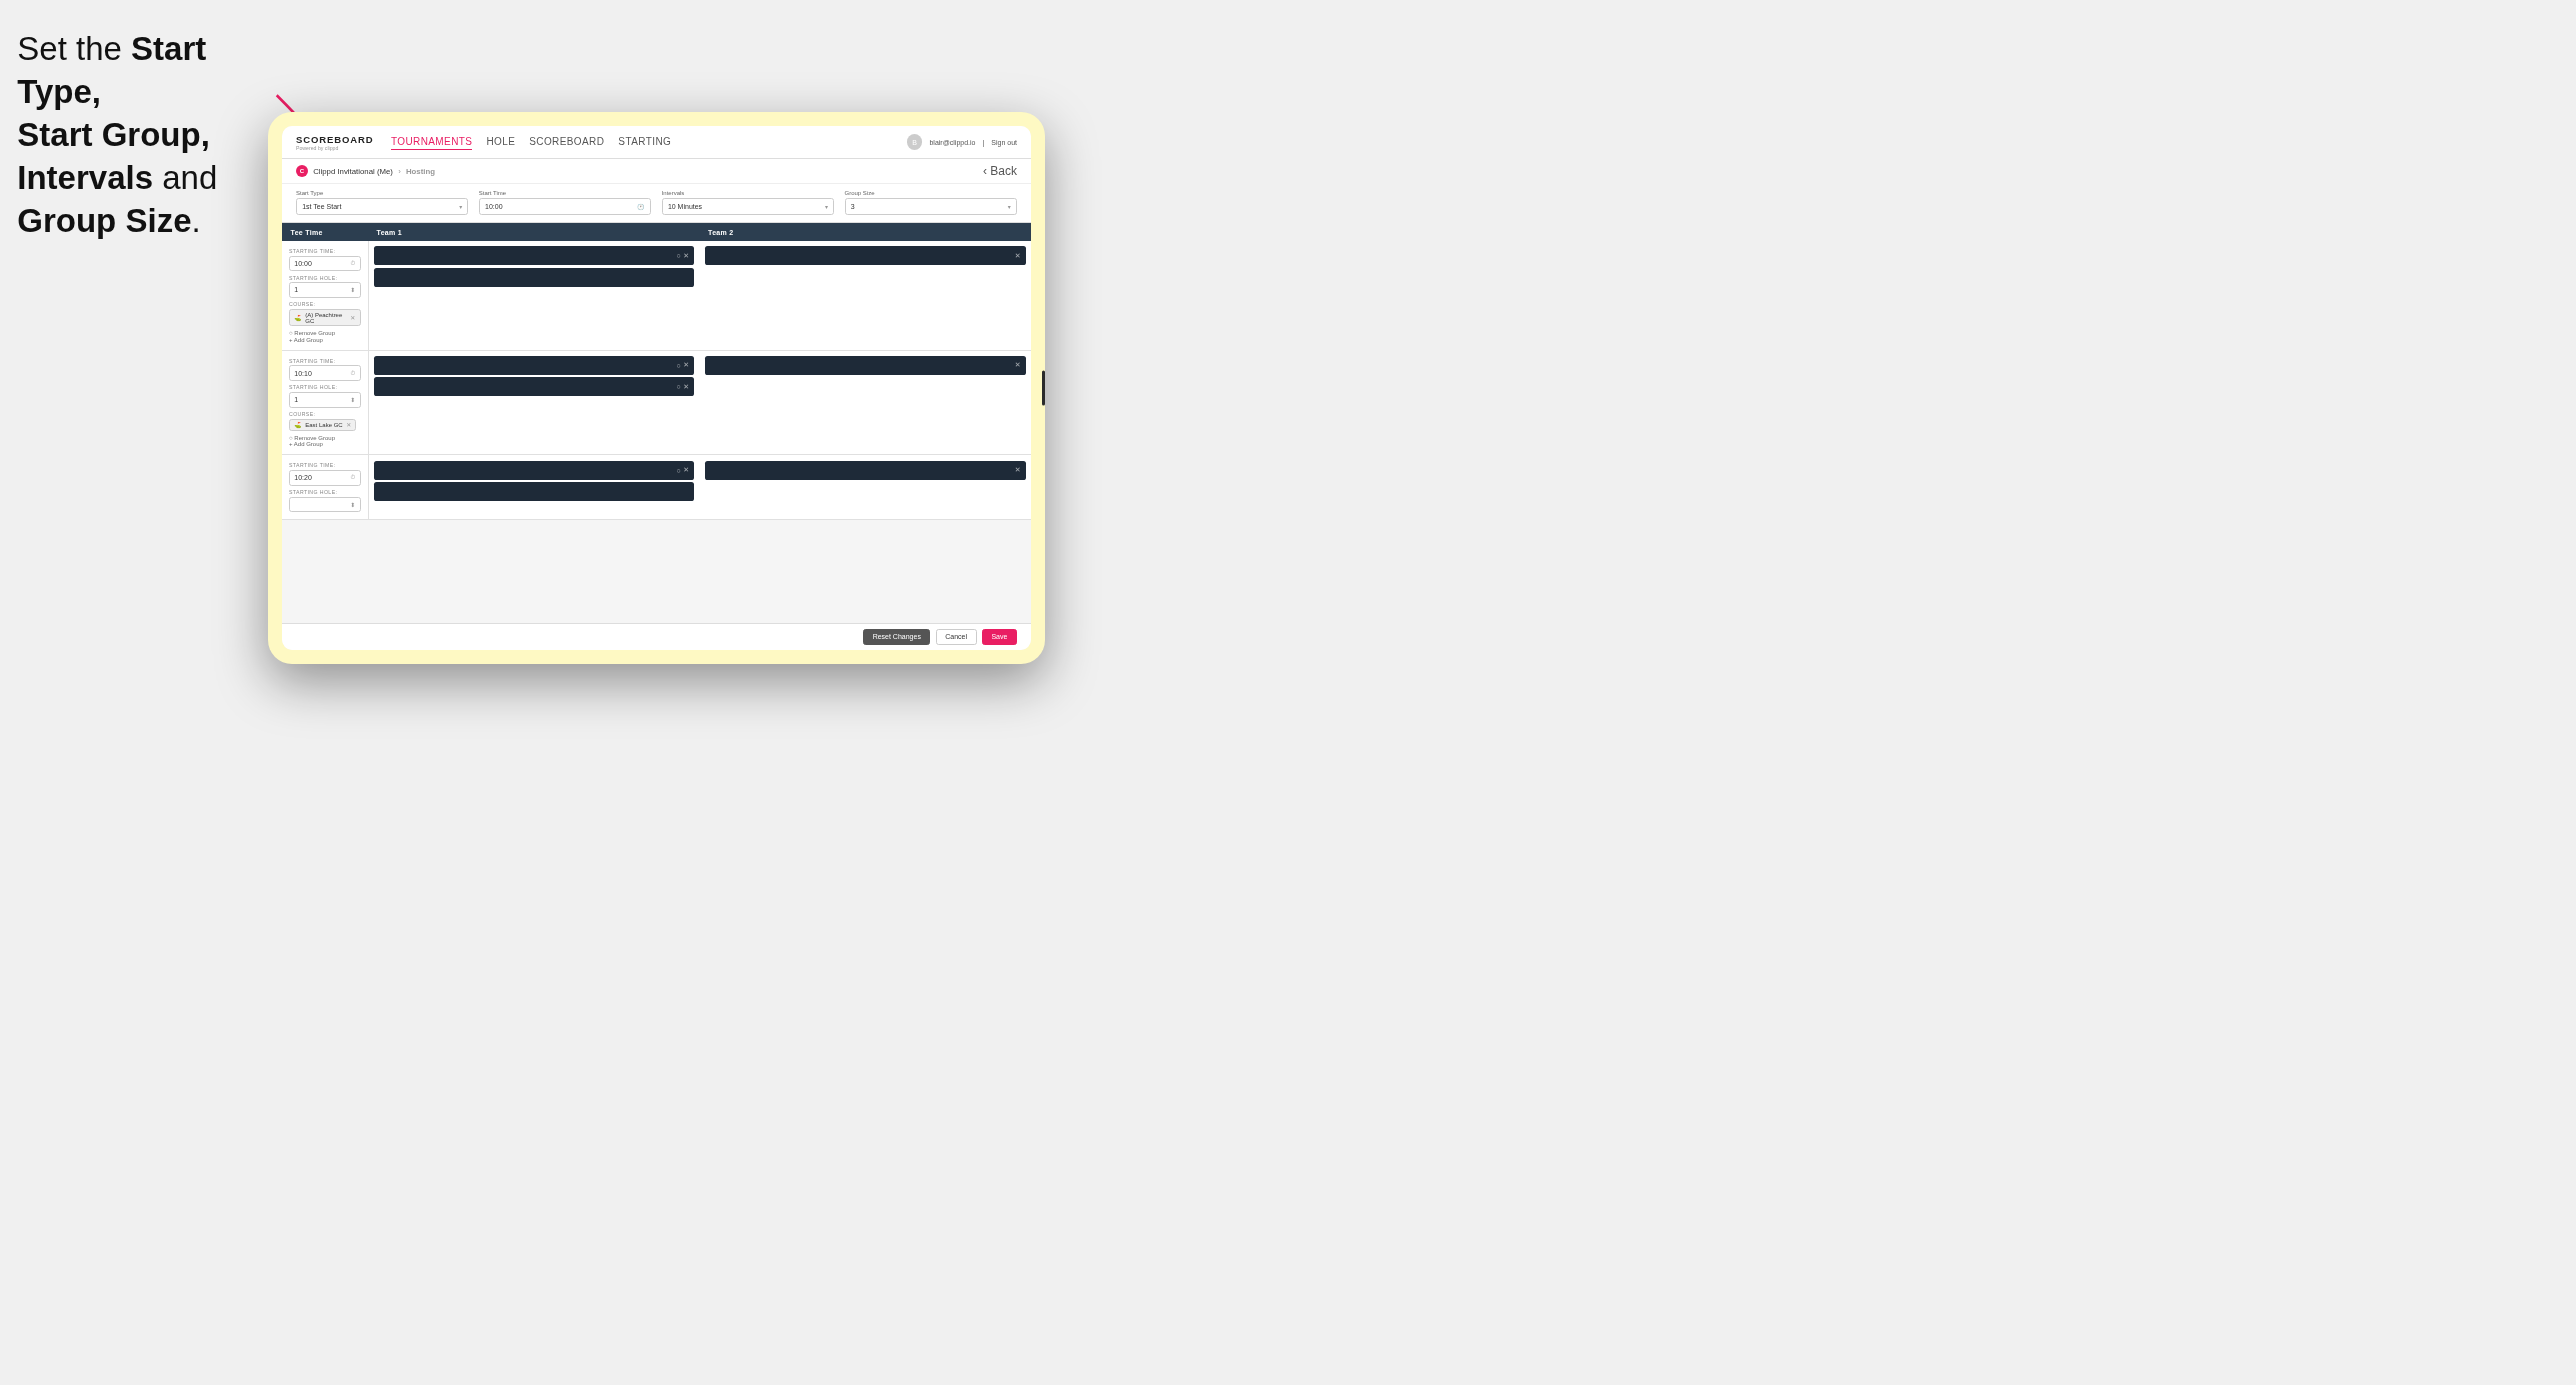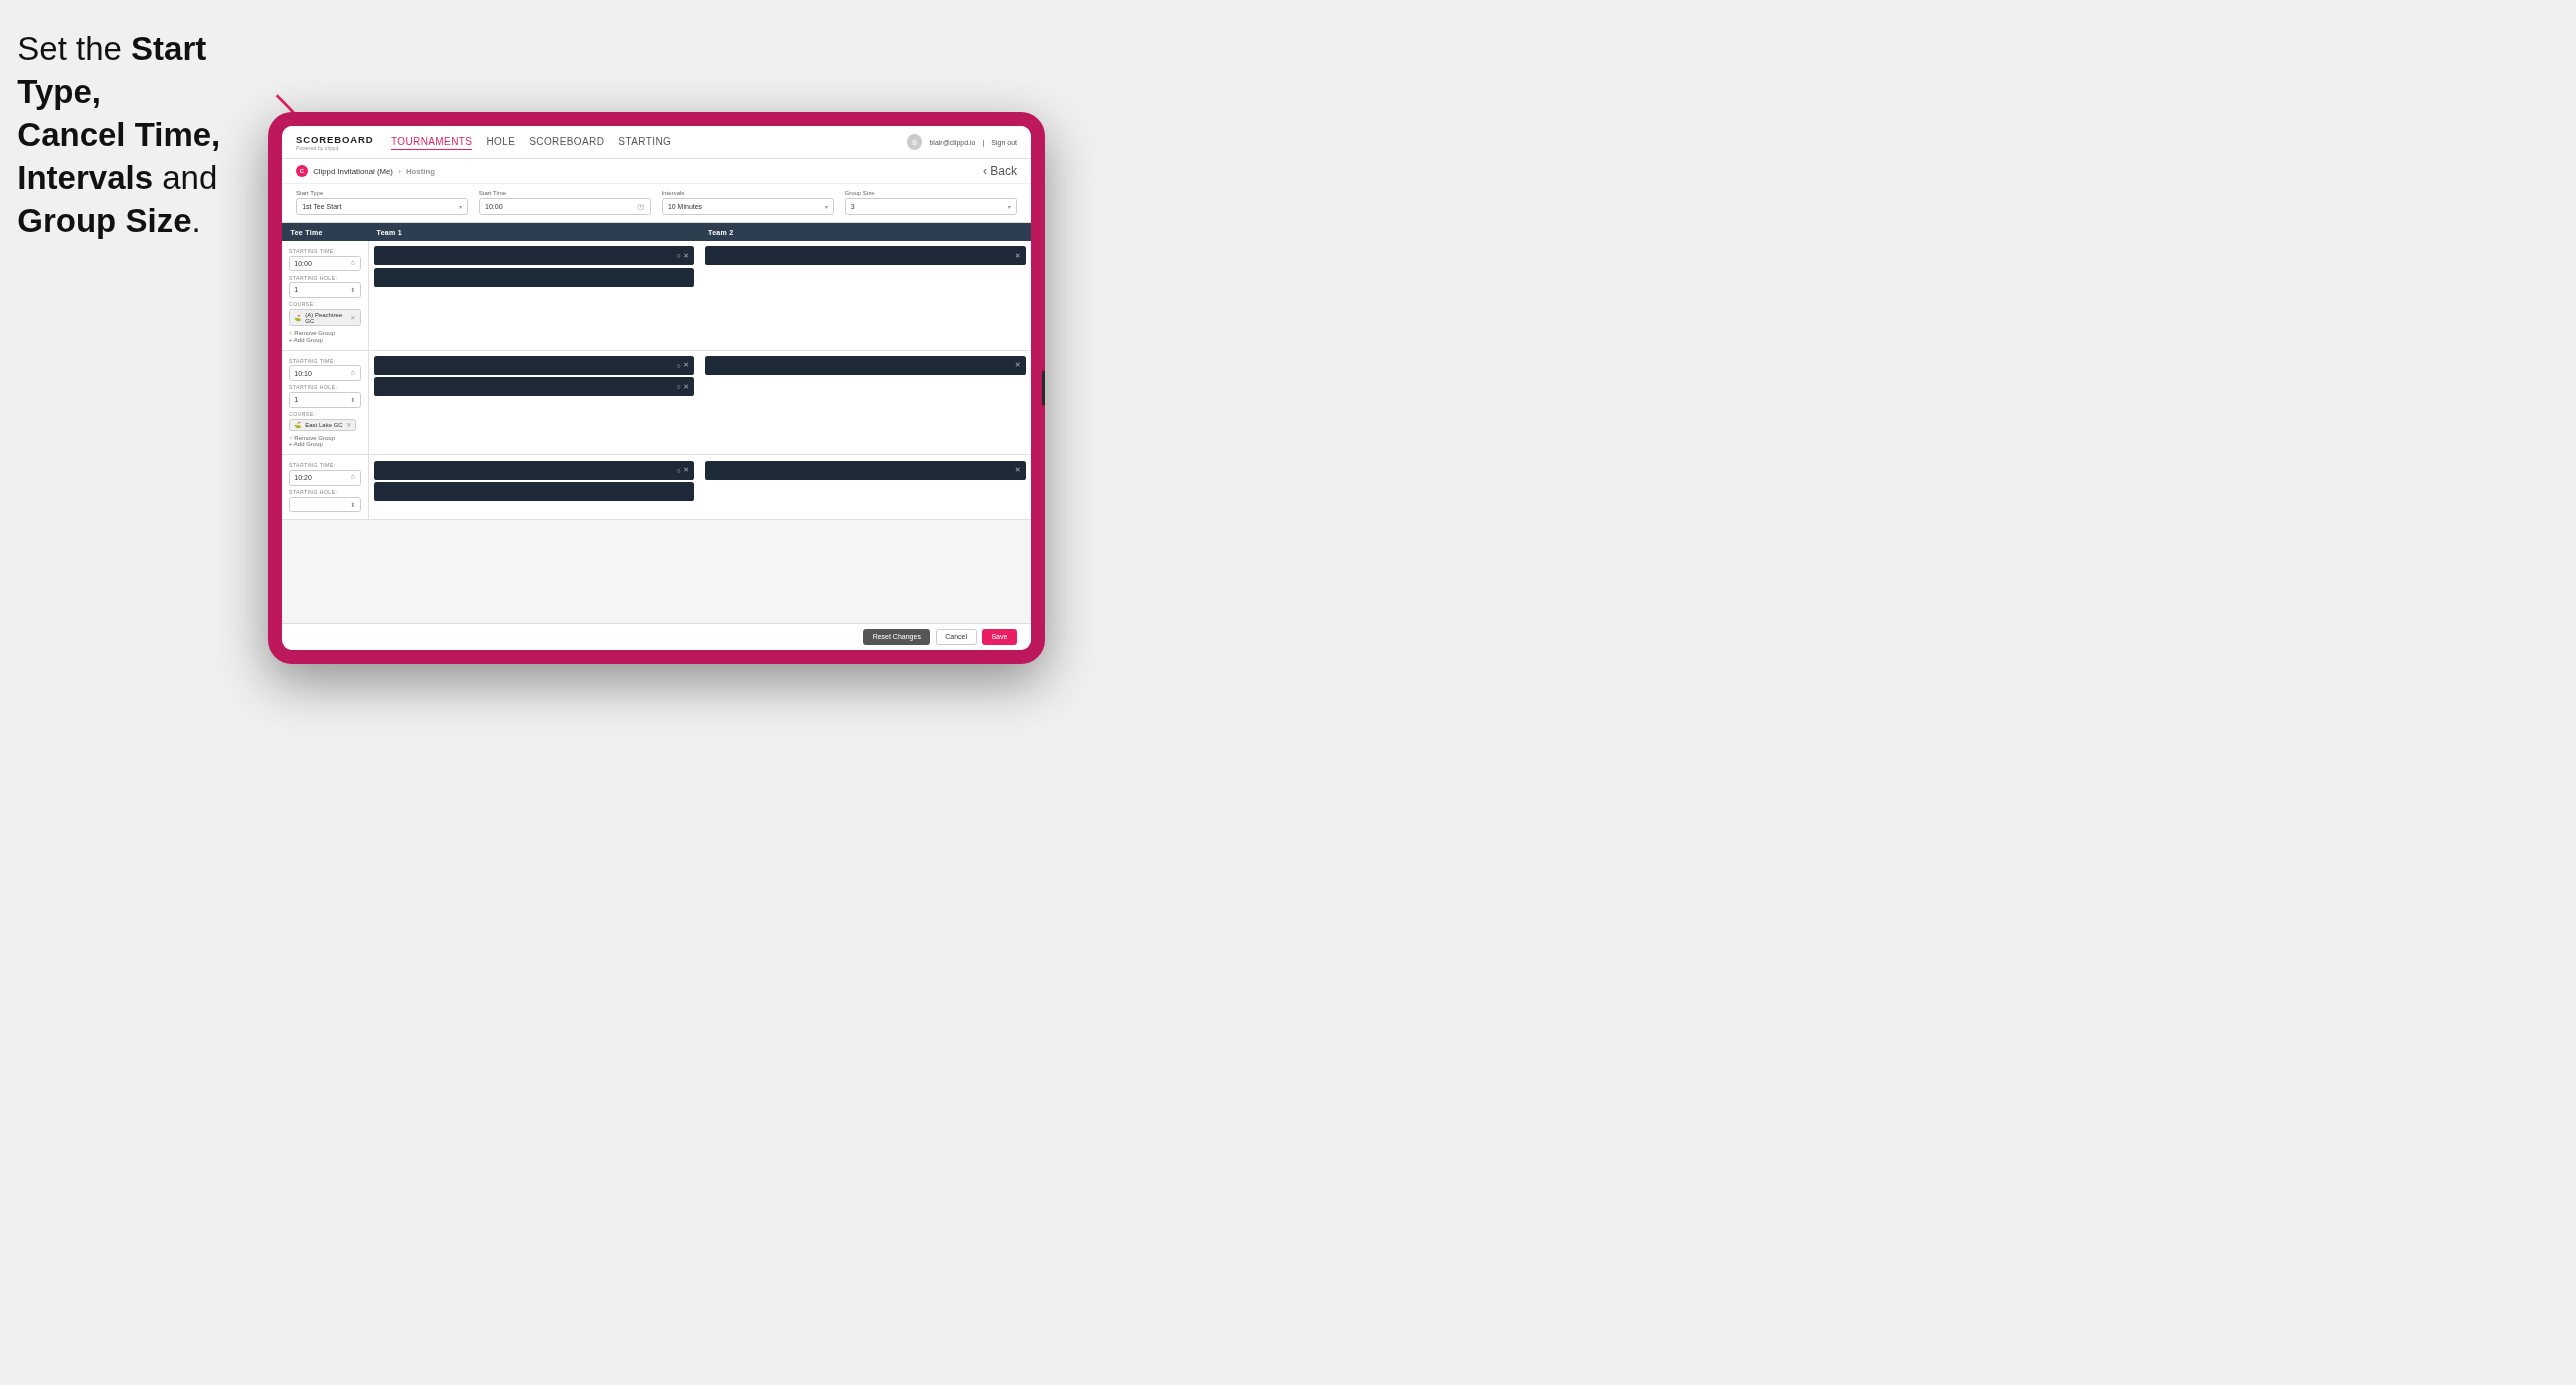--- a/index.html
+++ b/index.html
@@ -34,21 +34,21 @@
       pointer-events: none;
     }
 
     
     .tablet {
       position: absolute;
       top: 112px;
       left: 268px;
       width: 777px;
       height: 552px;
-      background: #be185d;
+      background: #fef9c3;
       border-radius: 24px;
       padding: 14px;
       box-shadow: 0 17.3px 52px rgba(0,0,0,0.4);
     }
 
     .tablet-screen {
       width: 100%;
       height: 100%;
       background: #f5f5f5;
       border-radius: 10.4px;
@@ -351,21 +351,21 @@
       height: 35px;
       background: #2a2a2a;
       border-radius: 1.7px;
     }
   </style>
 </head>
 <body>
 
 <div class="instruction-text">
   <span>Set the </span><span class="bold">Start Type,</span><br>
-  <span class="bold">Cancel Time,</span><br>
+  <span class="bold">Start Group,</span><br>
   <span class="bold">Intervals</span><span> and</span><br>
   <span class="bold">Group Size</span><span>.</span>
 </div>
 
 <svg class="arrow-container" viewBox="0 0 220 180" style="position:absolute;top:78px;left:242px;width:190px;height:155px;">
   <defs>
     <marker id="arrowhead" markerWidth="10" markerHeight="7" refX="10" refY="3.5" orient="auto">
       <polygon points="0 0, 10 3.5, 0 7" fill="#e91e63"></polygon>
     </marker>
   </defs>

